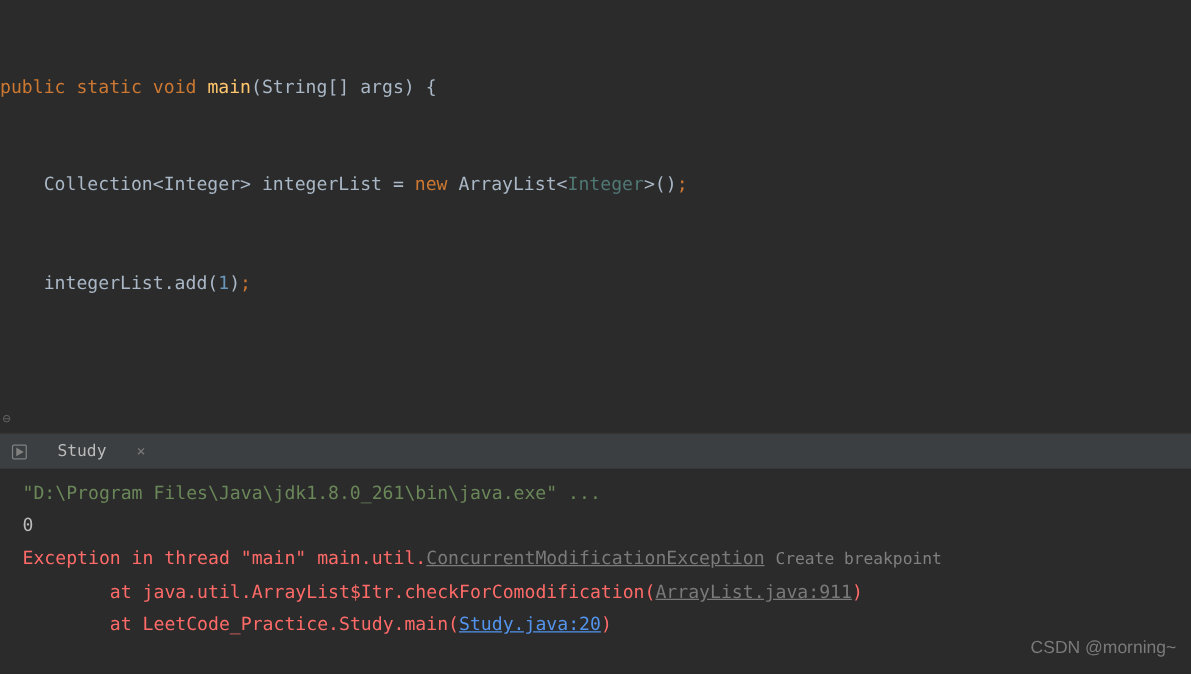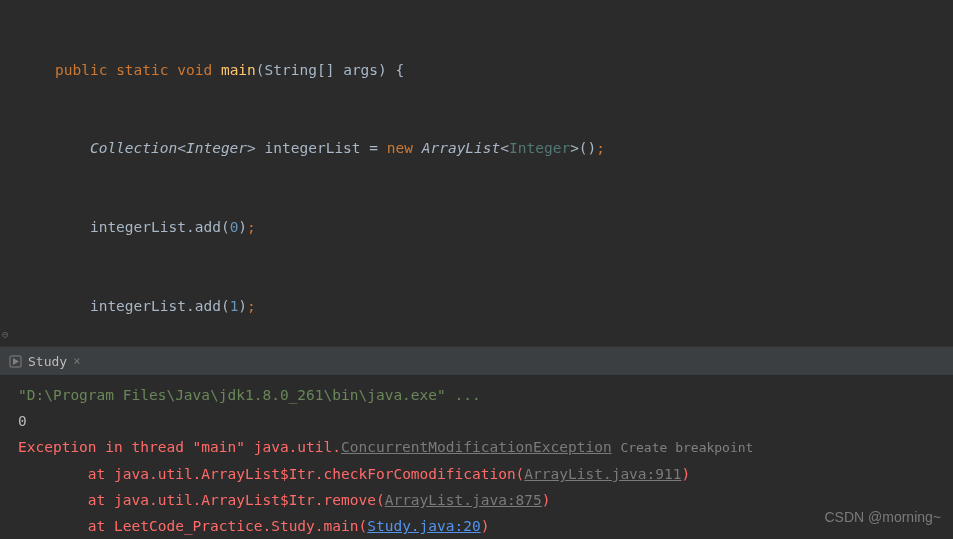--- a/index.html
+++ b/index.html
@@ -19,30 +19,29 @@
       overflow: hidden;
       position: relative;
     }
     .code-content {
       padding: 4px 0;
       line-height: 26.3px;
       font-size: 14.5px;
       white-space: pre;
     }
     .code-line {
-      padding-left: 55px;
       height: 26.3px;
       display: flex;
       align-items: center;
     }
     .kw-public { color: #cc7832; }
     .kw-static { color: #cc7832; }
     .kw-void { color: #cc7832; }
     .kw-new { color: #cc7832; }
-    .type { color: #a9b7c6; font-style: italic; }
+    .type { color: #a9b7c6; }
     .param-type { color: #a9b7c6; }
     .generic { color: #507874; }
     .method { color: #ffc66d; }
     .number { color: #6897bb; }
     .paren { color: #a9b7c6; }
     .semicolon { color: #cc7832; }
     .identifier { color: #a9b7c6; }
     .brace { color: #a9b7c6; }
     
     .tab-bar {
@@ -51,21 +50,21 @@
       border-top: 1px solid #323232;
       border-bottom: 1px solid #282828;
       display: flex;
       align-items: center;
     }
     .tab {
       display: flex;
       align-items: center;
       padding: 0 8px;
       height: 100%;
-      gap: 6px;
+      gap: 24px;
       color: #bbbbbb;
       font-size: 13px;
     }
     .tab-icon {
       width: 14px;
       height: 14px;
       display: inline-flex;
       align-items: center;
       justify-content: center;
     }
@@ -108,21 +107,20 @@
       font-size: 11px;
     }
   </style>
 </head>
 <body>
 
 <div class="editor-pane">
   <div class="code-content">
     <div class="code-line"><span><span class="kw-public">public</span> <span class="kw-static">static</span> <span class="kw-void">void</span> <span class="method">main</span><span class="paren">(</span><span class="param-type">String</span><span class="paren">[]</span> <span class="identifier">args</span><span class="paren">)</span> <span class="brace">{</span></span></div>
     <div class="code-line"><span>    <span class="type">Collection</span><span class="paren">&lt;</span><span class="type">Integer</span><span class="paren">&gt;</span> <span class="identifier">integerList</span> <span class="paren">=</span> <span class="kw-new">new</span> <span class="type">ArrayList</span><span class="paren">&lt;</span><span class="generic">Integer</span><span class="paren">&gt;()</span><span class="semicolon">;</span></span></div>
-    <div class="code-line"><span>    <span class="identifier">integerList</span><span class="paren">.</span><span class="identifier">add</span><span class="paren">(</span><span class="number">0</span><span class="paren">)</span><span class="semicolon">;</span></span></div>
     <div class="code-line"><span>    <span class="identifier">integerList</span><span class="paren">.</span><span class="identifier">add</span><span class="paren">(</span><span class="number">1</span><span class="paren">)</span><span class="semicolon">;</span></span></div>
     
     
     
     
     
     
     
     
     
@@ -139,19 +137,18 @@
         </svg>
     </span>
     <span>Study</span>
     <span class="close-icon">×</span>
   </div>
 </div>
 
 <div class="console-pane">
   <div class="console-line"><span class="string-lit">"D:\Program Files\Java\jdk1.8.0_261\bin\java.exe" ...</span></div>
   <div class="console-line"><span class="output-num">0</span></div>
-  <div class="console-line"><span class="exception">Exception in thread "main" </span><span class="exception">java.util.</span><span class="link-underline">ConcurrentModificationException</span> <span class="create-bp">Create breakpoint</span></div>
+  <div class="console-line"><span class="exception">Exception in thread "main" </span><span class="exception">main.util.</span><span class="link-underline">ConcurrentModificationException</span> <span class="create-bp">Create breakpoint</span></div>
   <div class="console-line"><span class="exception">	at </span><span class="exception">java.util.ArrayList$Itr.checkForComodification(</span><span class="link-underline">ArrayList.java:911</span><span class="exception">)</span></div>
-  <div class="console-line"><span class="exception">	at </span><span class="exception">java.util.ArrayList$Itr.remove(</span><span class="link-underline">ArrayList.java:875</span><span class="exception">)</span></div>
   <div class="console-line"><span class="exception">	at </span><span class="exception">LeetCode_Practice.Study.main(</span><span class="link-blue">Study.java:20</span><span class="exception">)</span></div>
 </div>
 
 <div class="watermark">CSDN @morning~</div>
 
 </body></html>

